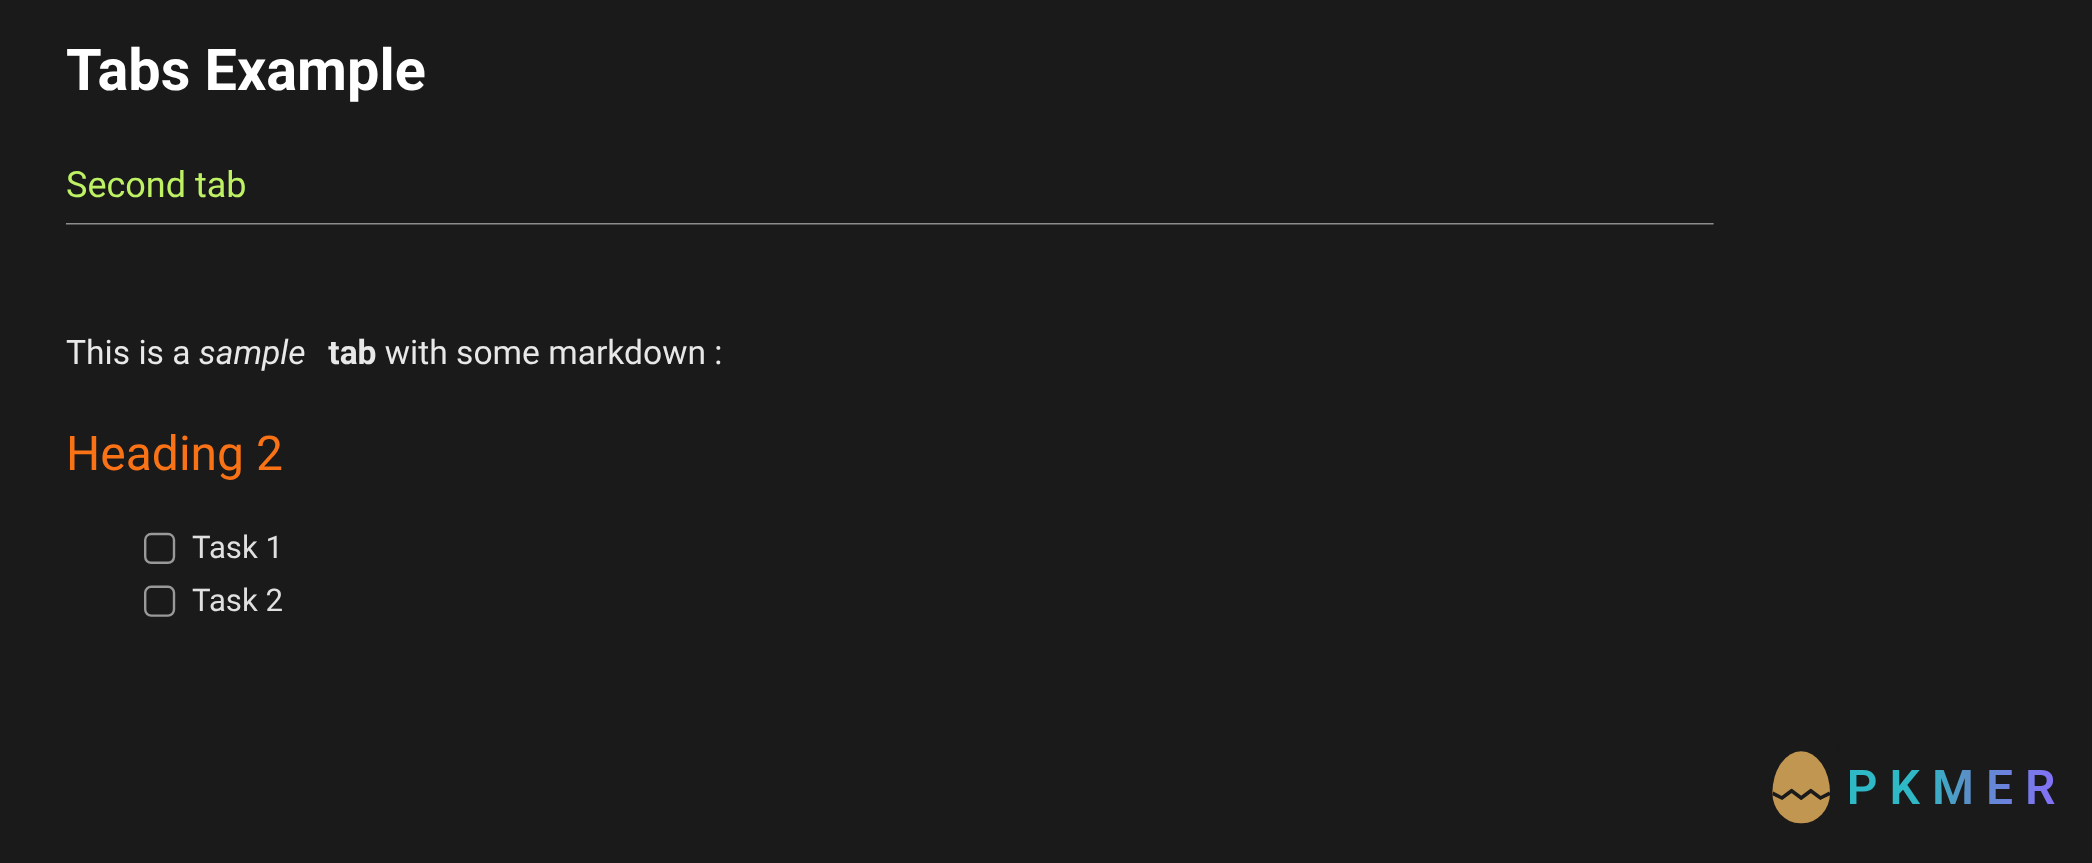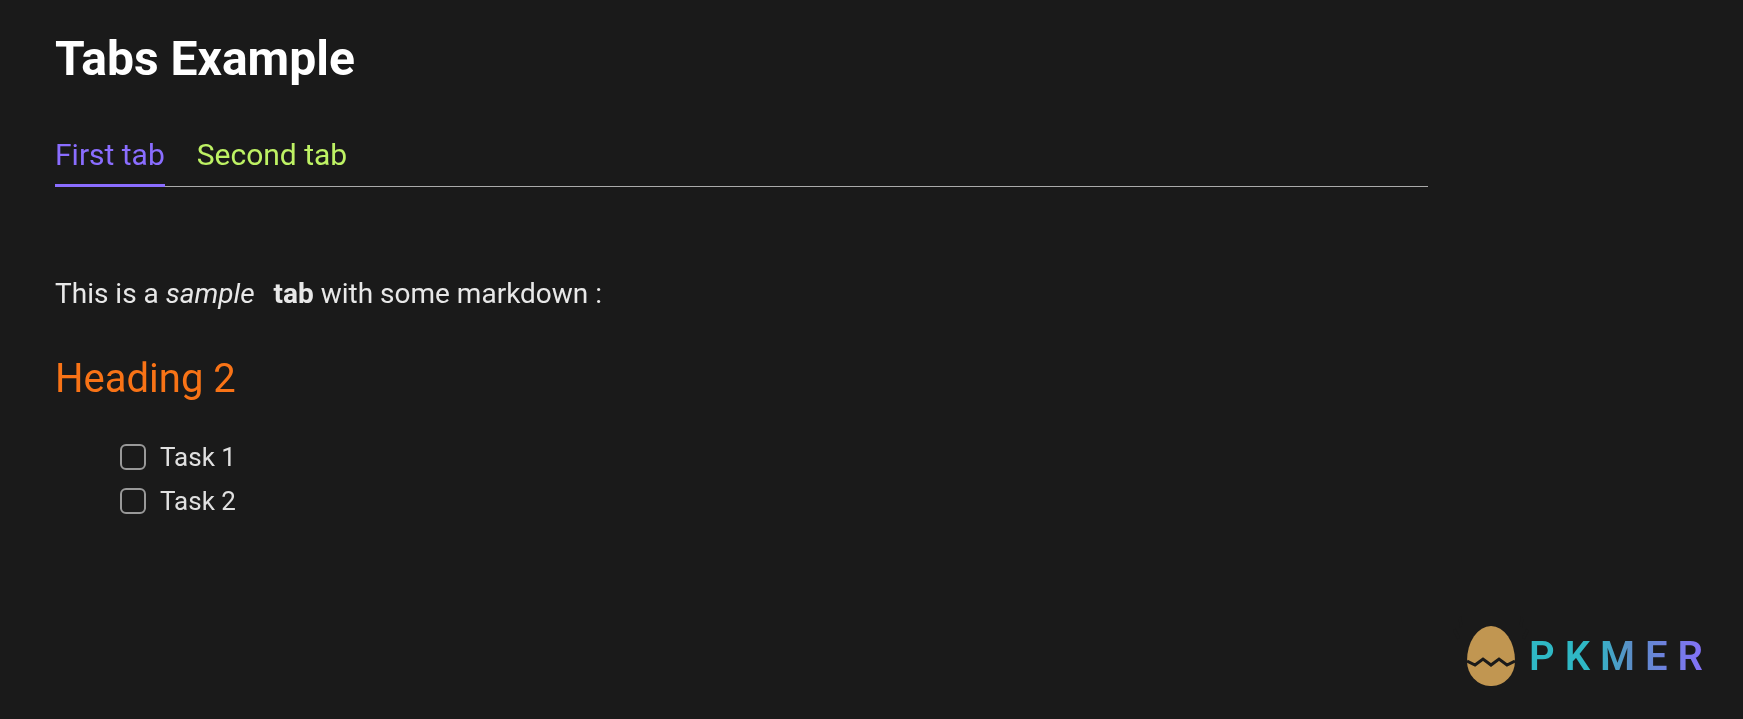--- a/index.html
+++ b/index.html
@@ -69,21 +69,21 @@
     .checkbox {
       width: 26px;
       height: 26px;
       border: 2px solid #999;
       border-radius: 6px;
       background: transparent;
       cursor: pointer;
     }
     .watermark {
       position: absolute;
-      right: 30px;
+      right: 20px;
       bottom: 30px;
       display: flex;
       align-items: center;
       gap: 10px;
     }
     .egg {
       position: relative;
       width: 56px;
       height: 66px;
     }
@@ -122,21 +122,20 @@
       background-clip: text;
       color: transparent;
     }
   </style>
 </head>
 <body>
 
 <h1 class="page-title">Tabs Example</h1>
 
 <div class="tabs-row">
-  <div class="tab active">First tab</div>
   <div class="tab">Second tab</div>
 </div>
 
 <div class="content">
   <p class="intro-text">
     <span>This is a </span><span class="italic">sample</span><span> </span><span class="bold">tab</span><span> with some markdown :</span>
   </p>
 
   <h2 class="heading2">Heading 2</h2>
 

